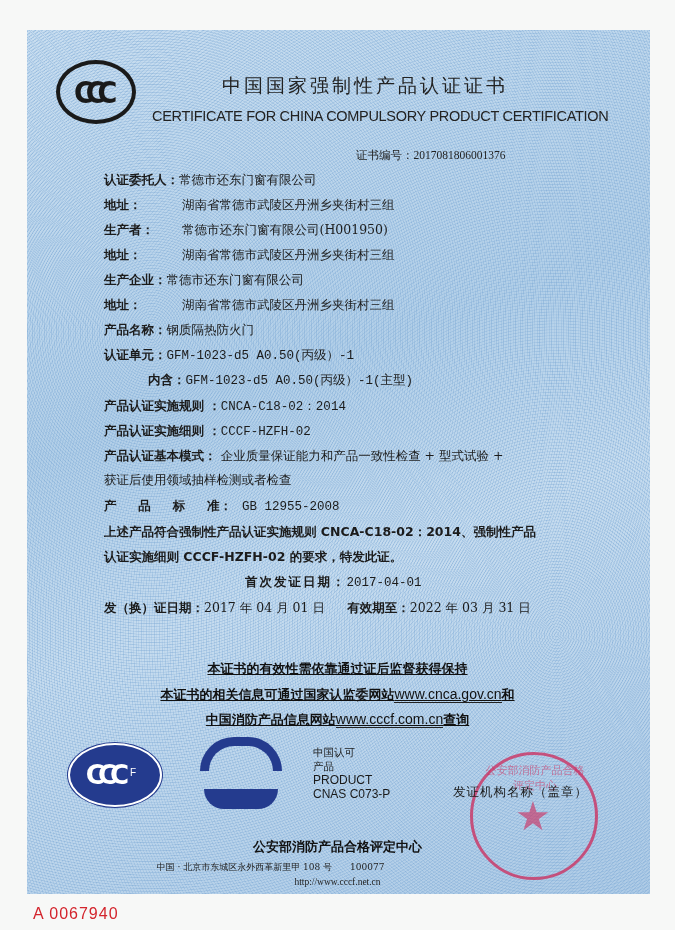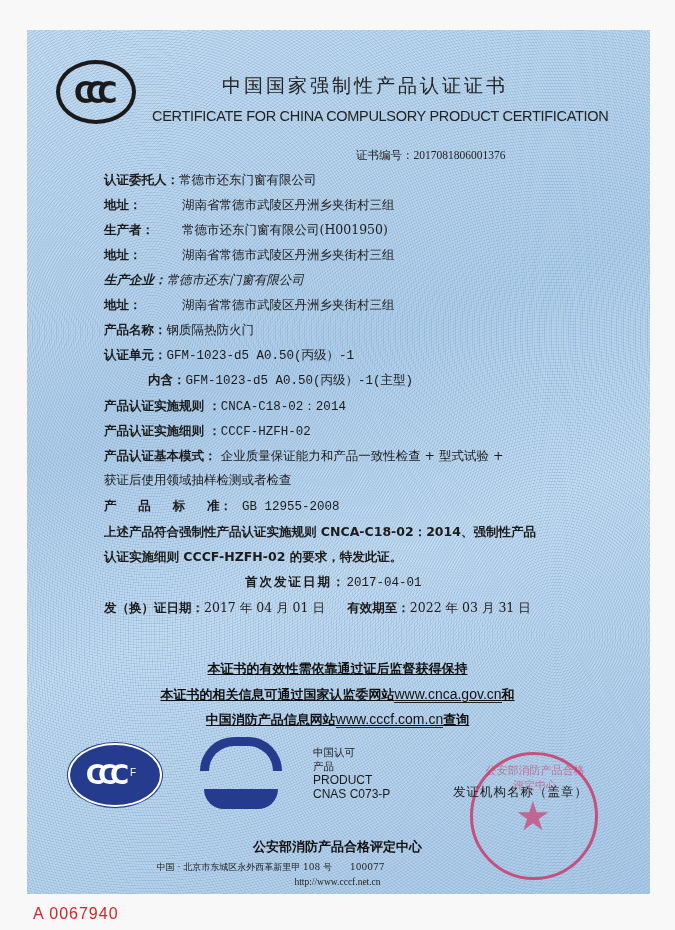--- a/index.html
+++ b/index.html
@@ -70,21 +70,21 @@
 </div>
 <div class="row" style="top:197px;">
   <span class="lbl spread"><span>地</span><span>址：</span></span><span class="val">湖南省常德市武陵区丹洲乡夹街村三组</span>
 </div>
 <div class="row" style="top:222px;">
   <span class="lbl spread"><span>生</span><span>产</span><span>者：</span></span><span class="val">常德市还东门窗有限公司(H001950)</span>
 </div>
 <div class="row" style="top:247px;">
   <span class="lbl spread"><span>地</span><span>址：</span></span><span class="val">湖南省常德市武陵区丹洲乡夹街村三组</span>
 </div>
-<div class="row" style="top:272px;font-style:italic;">
+<div class="row" style="top:272px;">
   <span class="lbl">生产企业：</span><span class="val">常德市还东门窗有限公司</span>
 </div>
 <div class="row" style="top:297px;">
   <span class="lbl spread"><span>地</span><span>址：</span></span><span class="val">湖南省常德市武陵区丹洲乡夹街村三组</span>
 </div>
 <div class="row" style="top:322px;">
   <span class="lbl">产品名称：</span><span class="val">钢质隔热防火门</span>
 </div>
 <div class="row" style="top:347px;">
   <span class="lbl">认证单元：</span><span class="mono">GFM-1023-d5 A0.50(丙级）-1</span>

